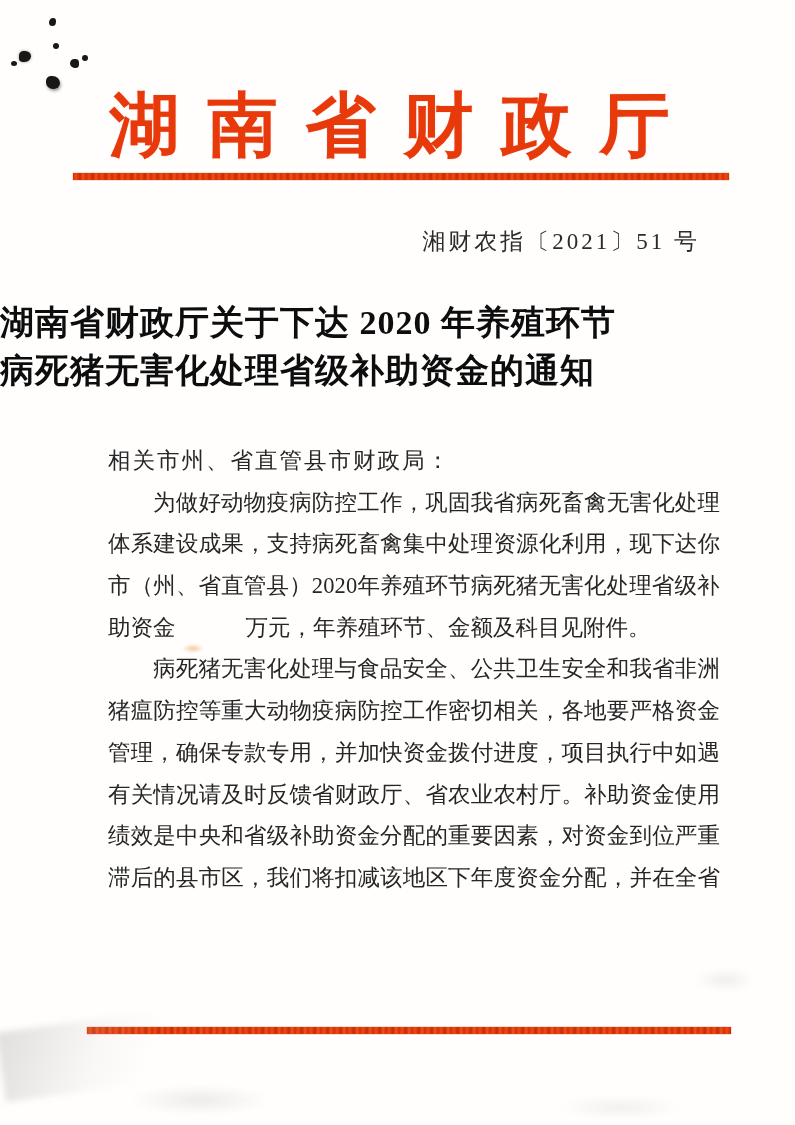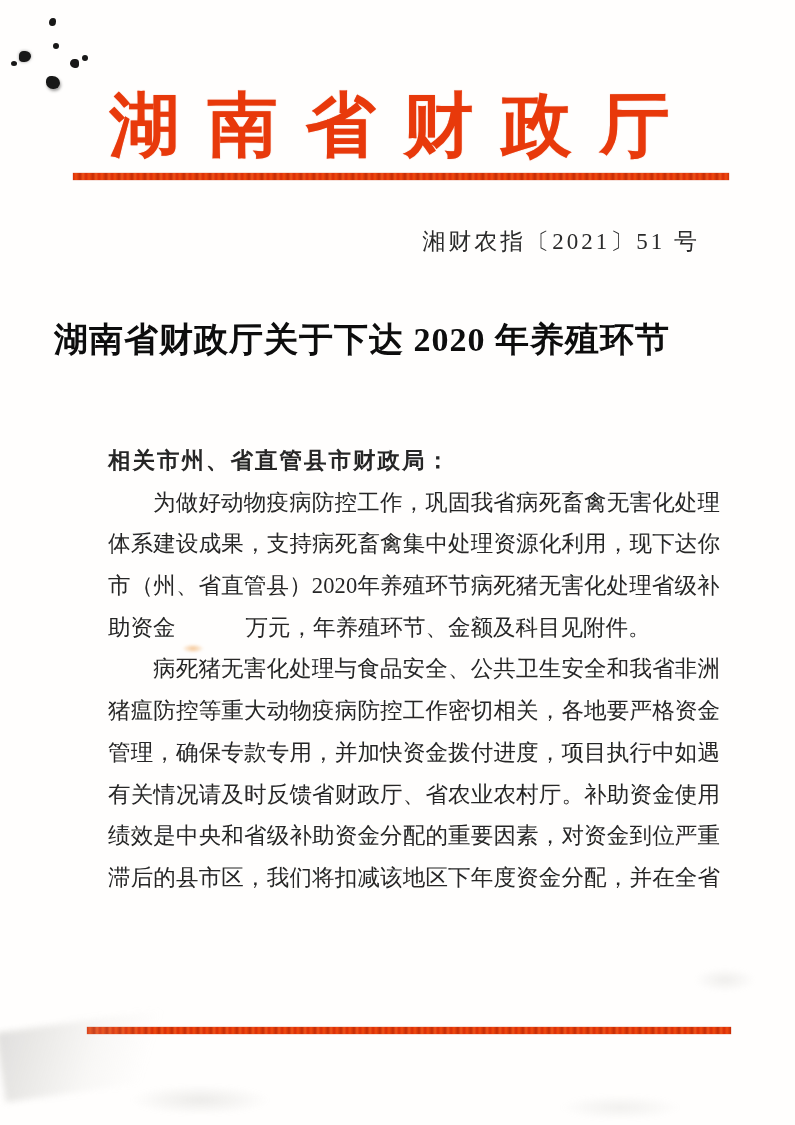--- a/index.html
+++ b/index.html
@@ -33,35 +33,35 @@
 
   
   .docnum{
     position:absolute;top:226px;right:95px;
     font-size:23px;letter-spacing:3px;color:#2b2b2b;
     white-space:nowrap;
   }
 
   
   .title{
-    position:absolute;top:316px;left:0;width:724px;
-    text-align:center;color:#0d0d0d;
+    position:absolute;top:299px;left:0;width:724px;
+    color:#0d0d0d;
     font-weight:bold;font-size:34px;line-height:48px;
     letter-spacing:1px;
   }
 
   
   .body-text{
     position:absolute;left:108px;top:440px;width:612px;
     font-size:22.5px;color:#262626;
   }
   .line{height:41.7px;line-height:41.7px;white-space:nowrap;}
   .line.j{display:flex;justify-content:space-between;white-space:normal;}
   .line.ind{padding-left:45px;}
-  .salutation{letter-spacing:2px;font-weight:bold;}
+  .salutation{letter-spacing:2px;}
   .amount-blank{display:inline-block;width:70px;}
 
   
   .spot{position:absolute;background:#181818;}
   .smudge{position:absolute;pointer-events:none;}
 </style>
 </head>
 <body>
 
 <div class="page">
@@ -76,20 +76,21 @@
     <div class="spot" style="left:46px;top:76px;width:14px;height:13px;border-radius:40% 60% 50% 55%;box-shadow:1px 2px 3px rgba(40,40,40,.45);"></div>
   </div>
 
   <div class="agency">湖南省财政厅</div>
   <div class="rule top"></div>
 
   <div class="docnum">湘财农指〔2021〕51 号</div>
 
   <div class="title">
     <div>湖南省财政厅关于下达 2020 年养殖环节</div>
+    <div>病死猪无害化处理省级补助资金的通知</div>
   </div>
 
   <div class="body-text">
     <div class="line salutation">相关市州、省直管县市财政局：</div>
     <div class="line j ind">
         <span>为</span>
         <span>做</span>
         <span>好</span>
         <span>动</span>
         <span>物</span>

